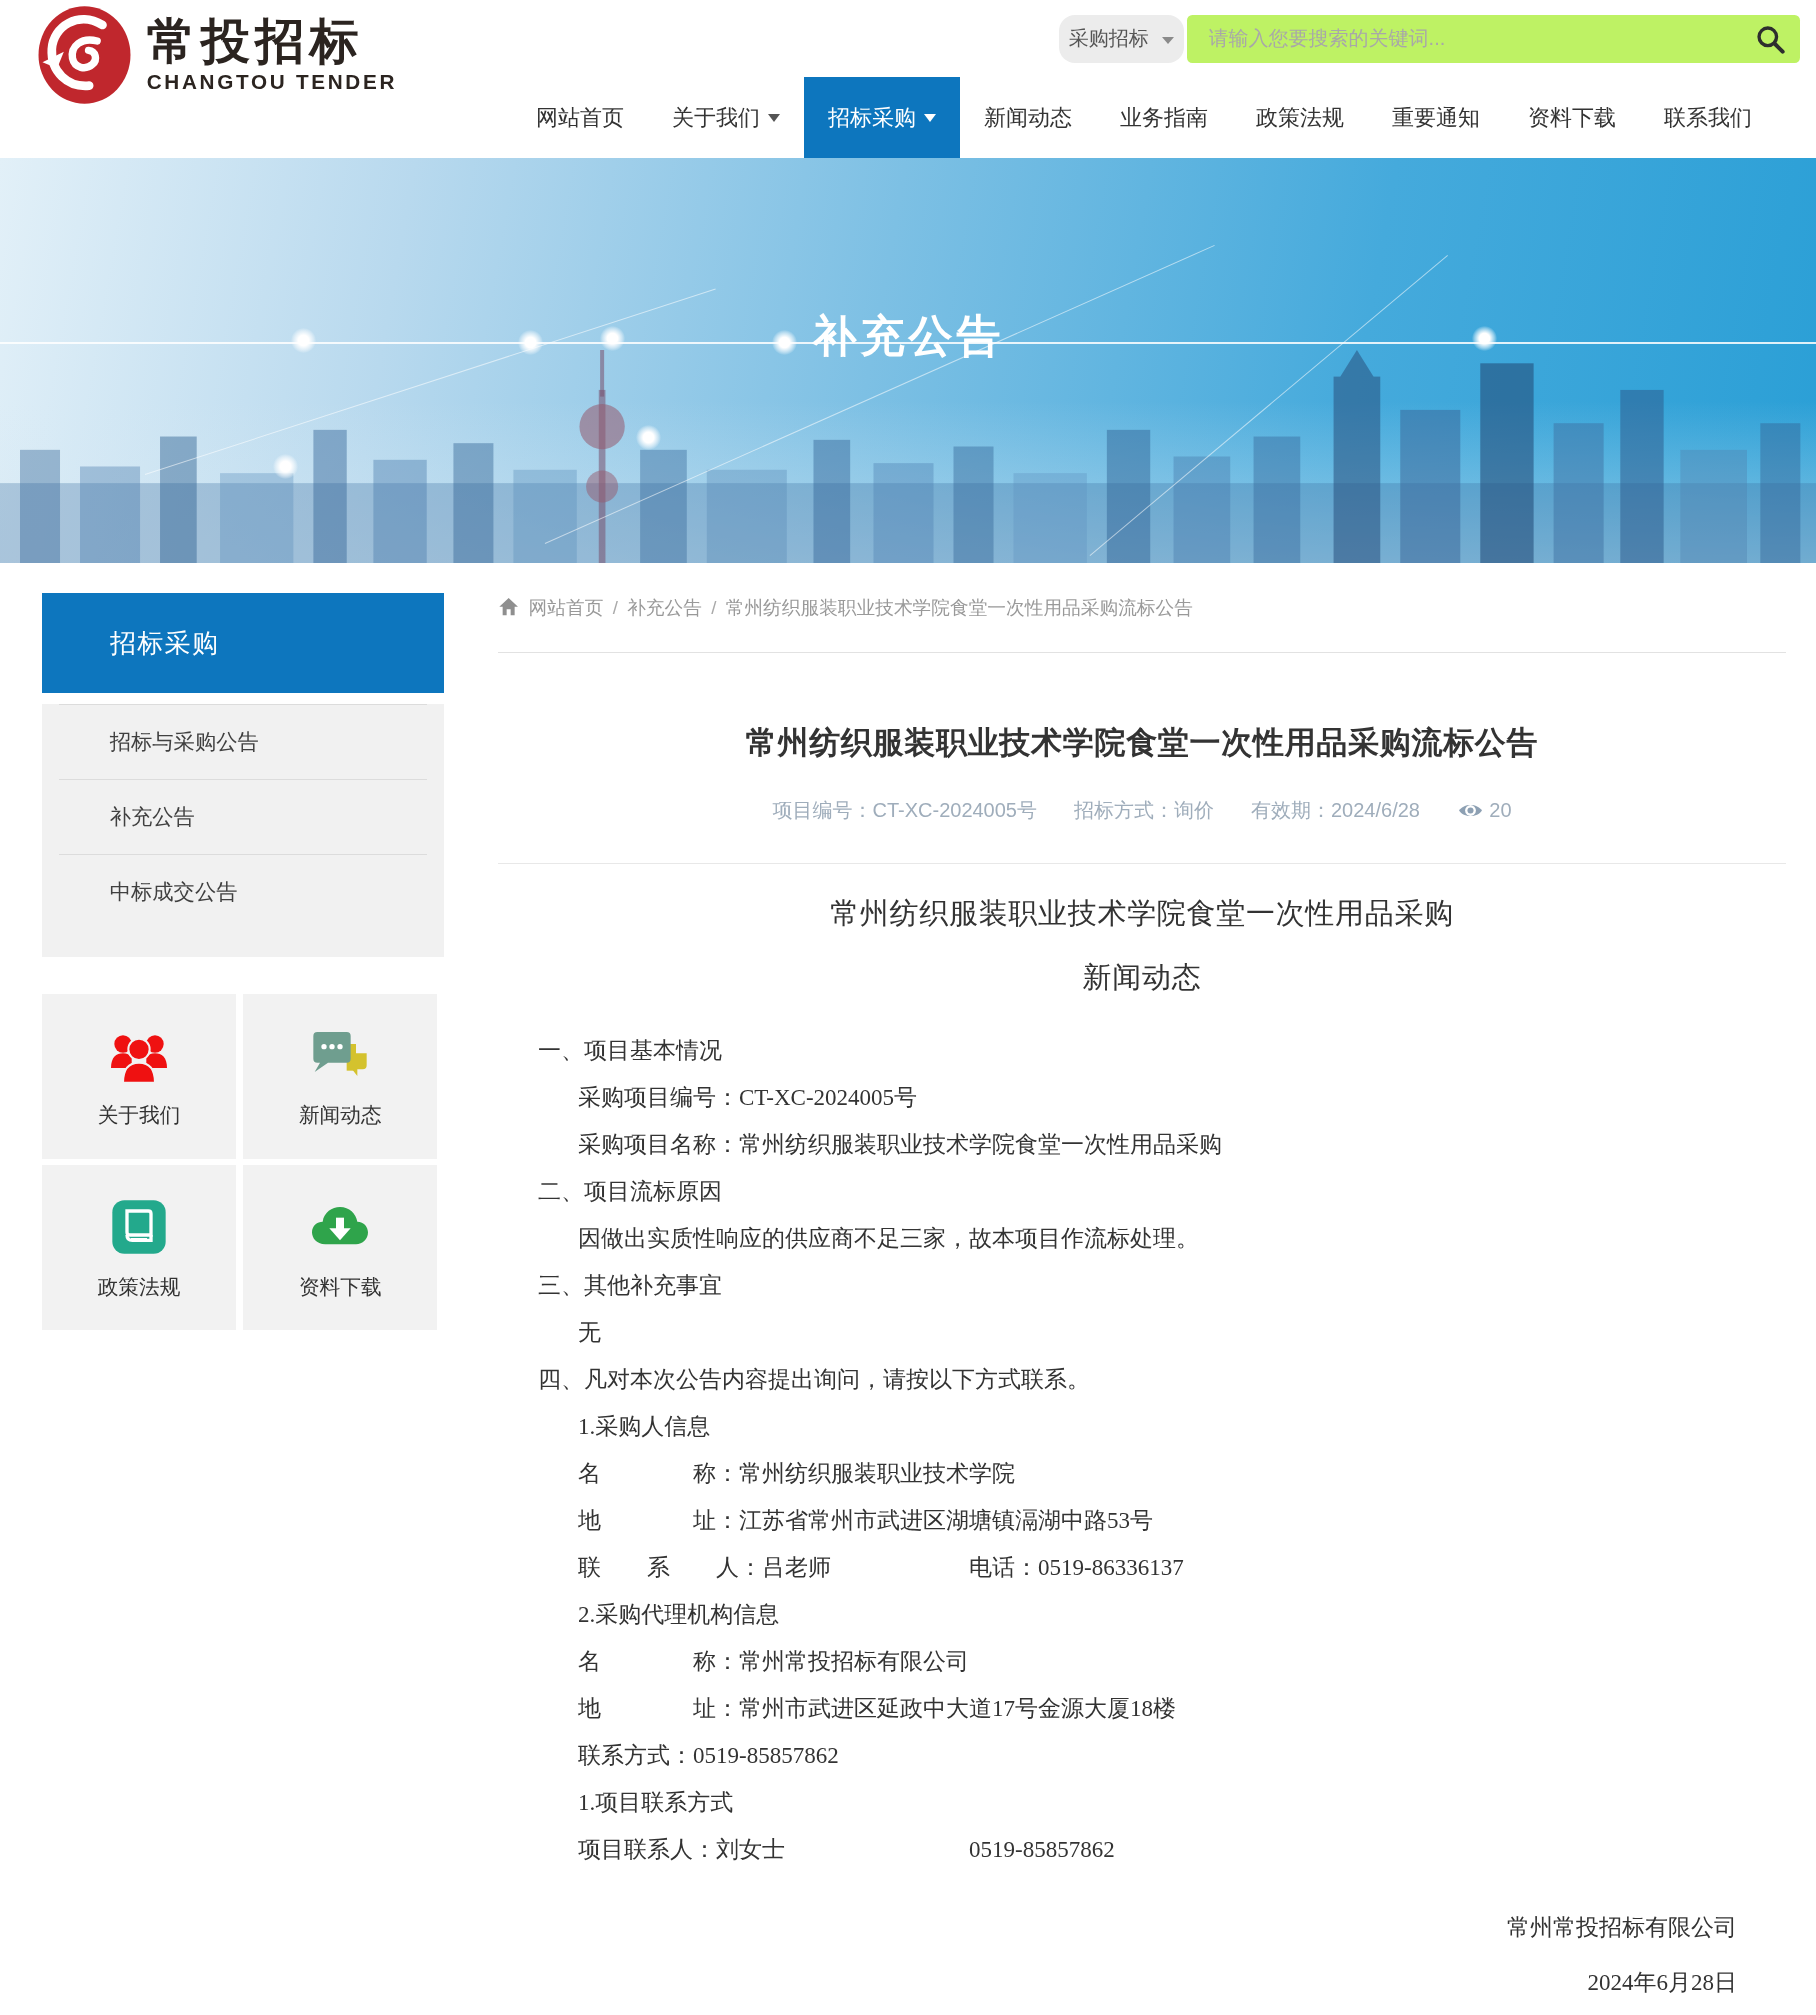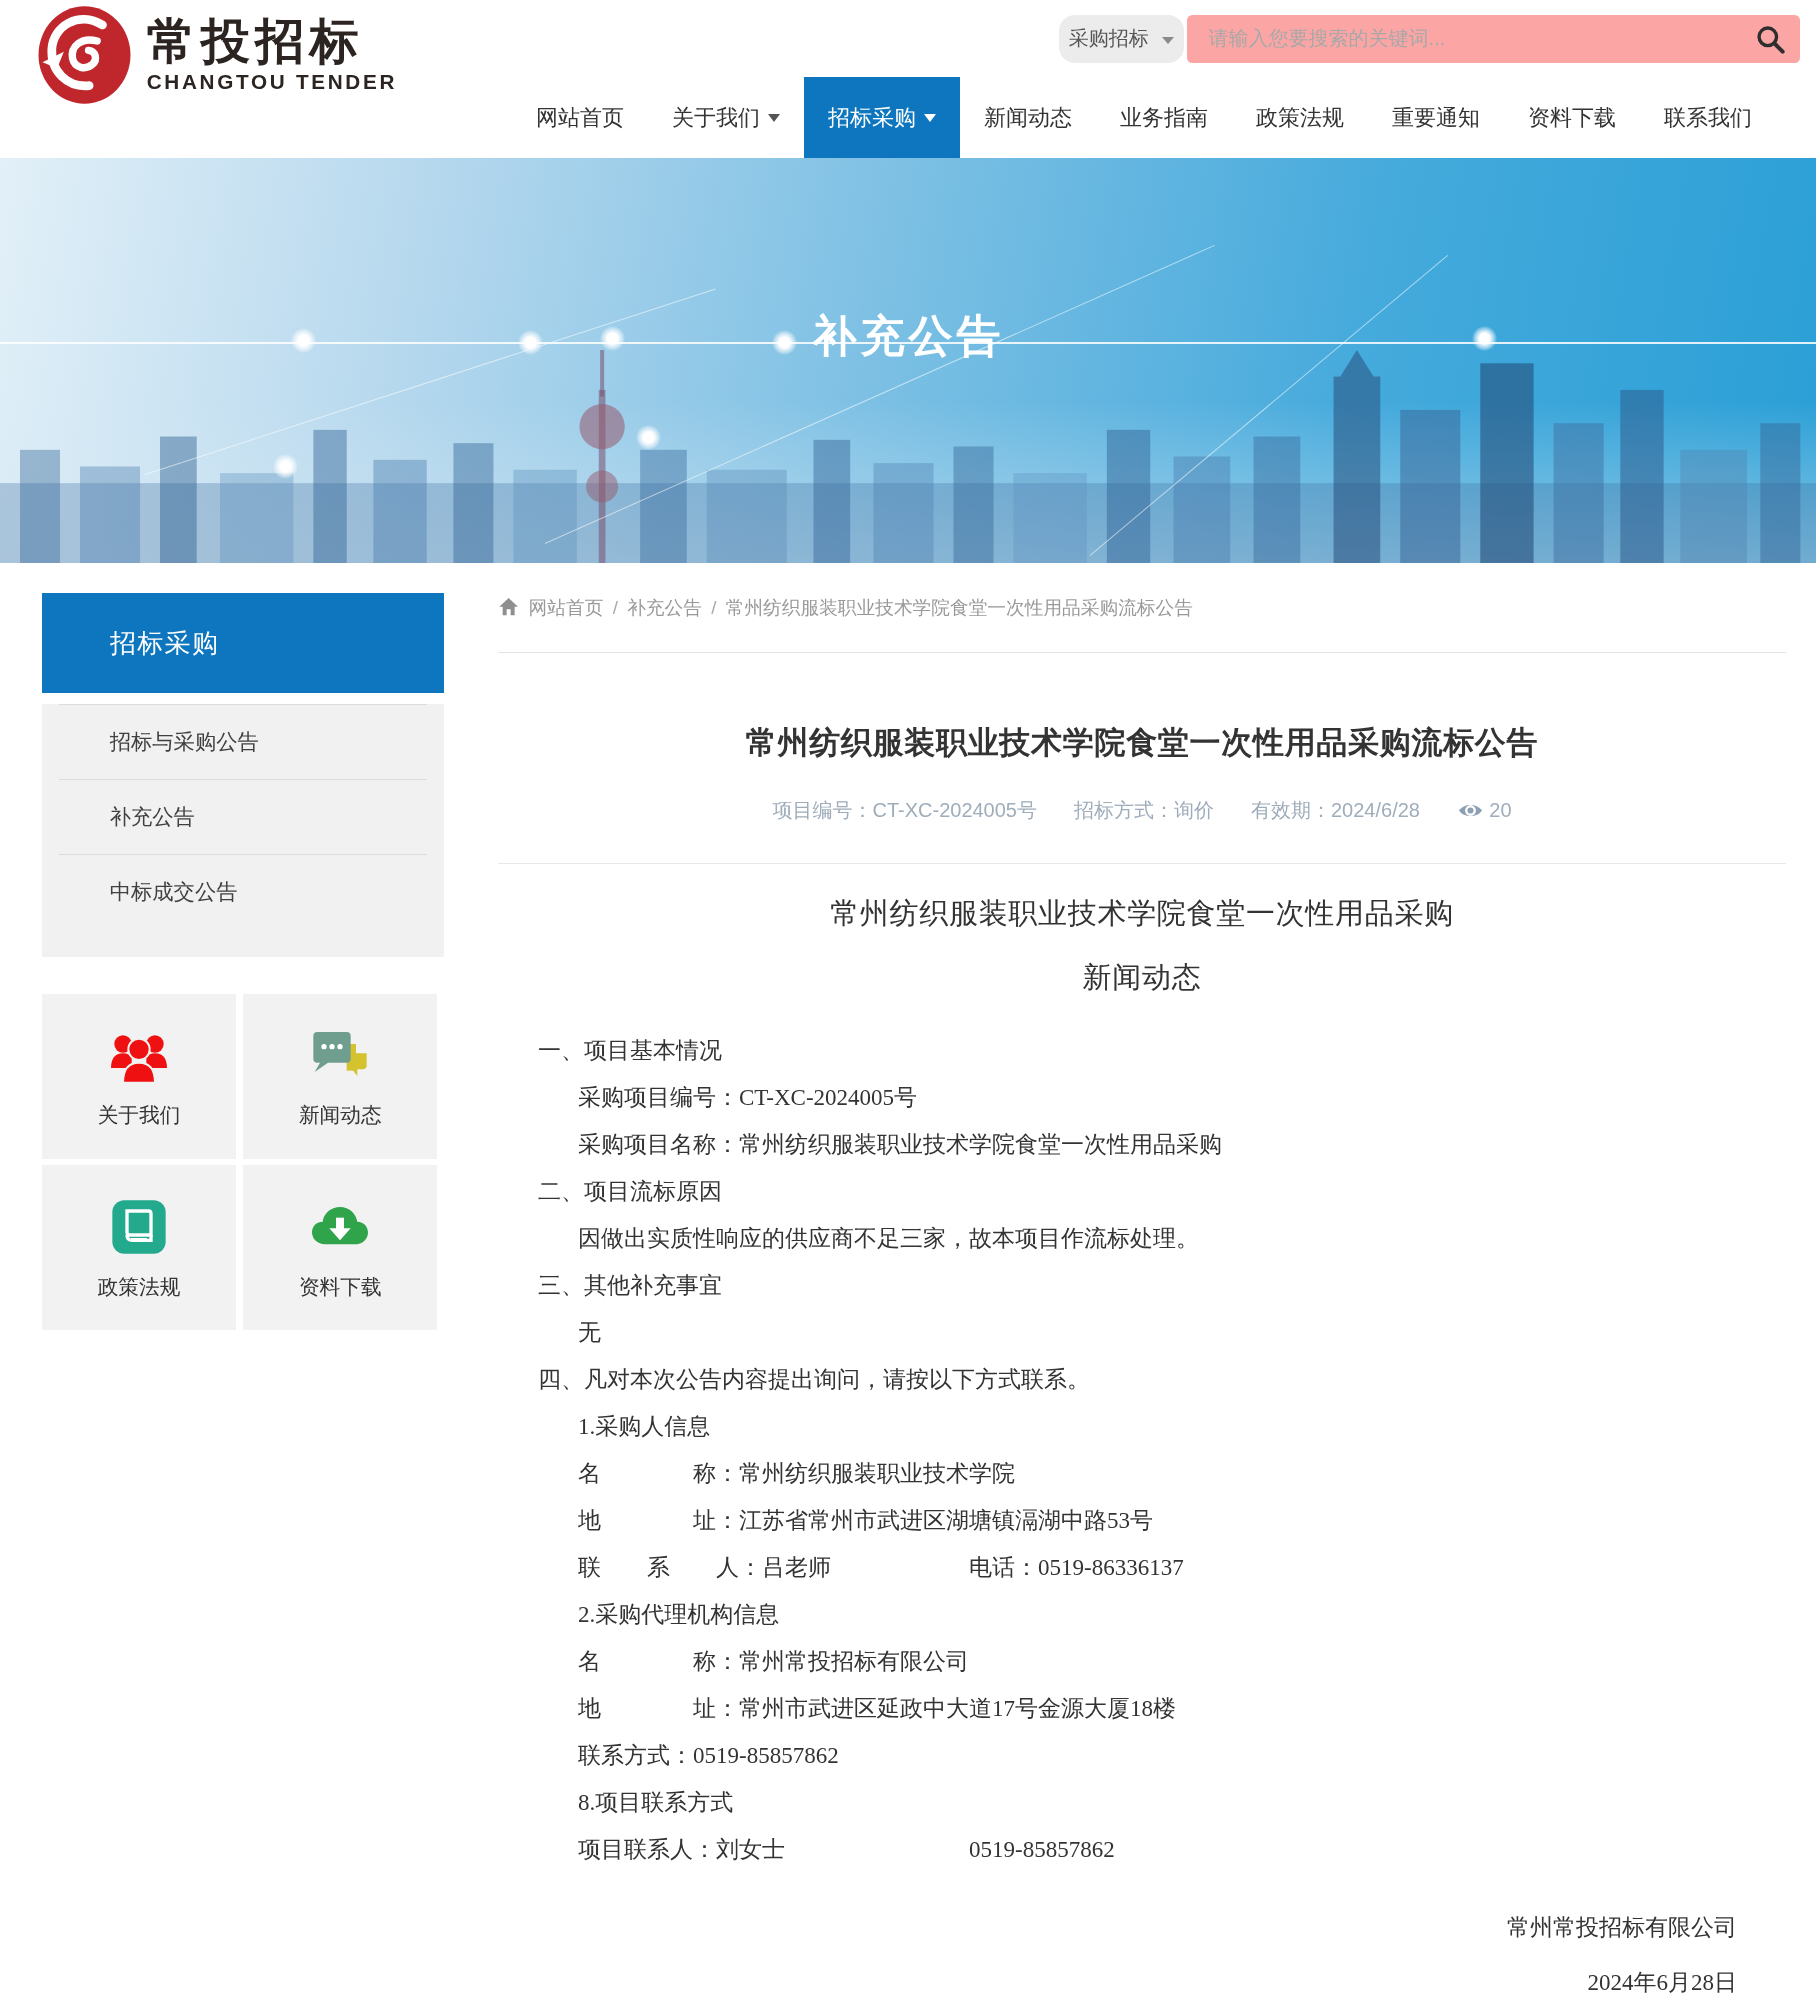--- a/index.html
+++ b/index.html
@@ -20,21 +20,21 @@
   .search { position:absolute; top:14.7px; right:16.7px; display:flex; gap:3.3px; }
   .search-select {
     width:125px; height:48px; background:#ececec; border-radius:16px;
     display:flex; align-items:center; justify-content:center; gap:13.3px;
     font-size:20px; color:#555; cursor:pointer;
   }
   .chev { width:0; height:0; border-left:6px solid transparent; border-right:6px solid transparent;
     border-top:7.3px solid #8a8a8a; margin-top:2.7px; }
   .search-box { position:relative; }
   .search-box input {
-    width:613px; height:48px; background:#fca5a5; border:none; border-radius:5.3px;
+    width:613px; height:48px; background:#bef264; border:none; border-radius:5.3px;
     padding:0 67px 0 21.3px; font-size:20px; color:#555; outline:none;
     font-family:Liberation Sans, sans-serif;
   }
   .search-box input::placeholder { color:#a8a8a8; }
   .search-btn { position:absolute; right:14.7px; top:9.3px; width:31px; height:31px; cursor:pointer; }
 
   .nav { position:absolute; right:41px; bottom:0; display:flex; }
   .nav-item {
     height:81px; line-height:81px; padding:0 24px; font-size:22px; color:#333;
     text-decoration:none; display:flex; align-items:center; white-space:nowrap; cursor:pointer;
@@ -325,21 +325,21 @@
         <div class="doc-line p">无</div>
         <div class="doc-line h">四、凡对本次公告内容提出询问，请按以下方式联系。</div>
         <div class="doc-line p">1.采购人信息</div>
         <div class="doc-line p">名　　　　称：常州纺织服装职业技术学院</div>
         <div class="doc-line p">地　　　　址：江苏省常州市武进区湖塘镇滆湖中路53号</div>
         <div class="doc-line p">联　　系　　人：吕老师　　　　　　电话：0519-86336137</div>
         <div class="doc-line p">2.采购代理机构信息</div>
         <div class="doc-line p">名　　　　称：常州常投招标有限公司</div>
         <div class="doc-line p">地　　　　址：常州市武进区延政中大道17号金源大厦18楼</div>
         <div class="doc-line p">联系方式：0519-85857862</div>
-        <div class="doc-line p">8.项目联系方式</div>
+        <div class="doc-line p">1.项目联系方式</div>
         <div class="doc-line p">项目联系人：刘女士　　　　　　　　0519-85857862</div>
       </div>
       <div class="signature">
         <div>常州常投招标有限公司</div>
         <div>2024年6月28日</div>
       </div>
     </article>
   </section>
 </div>
 

